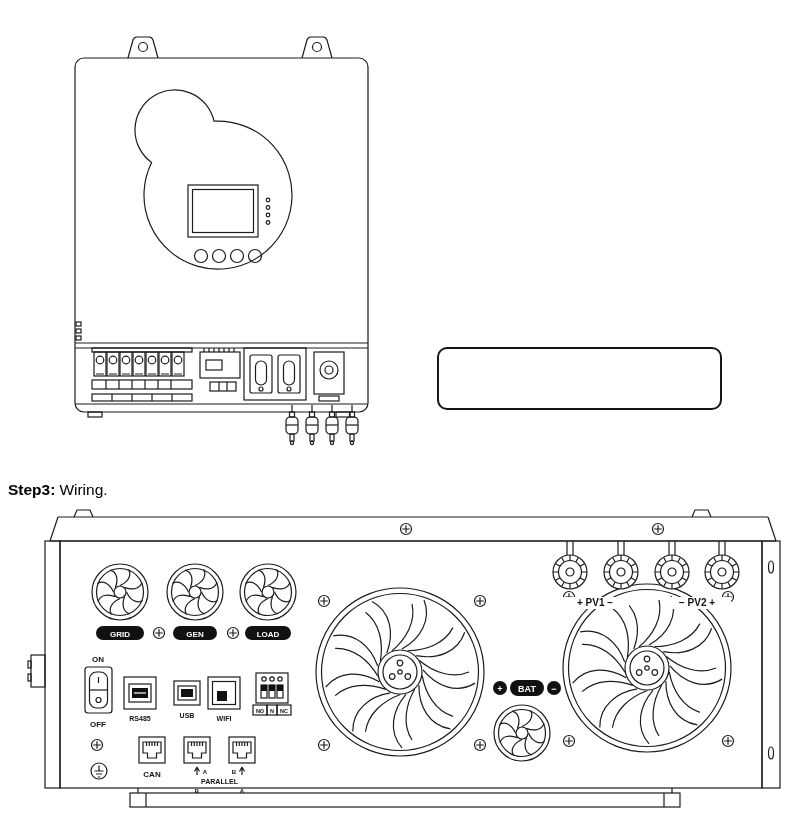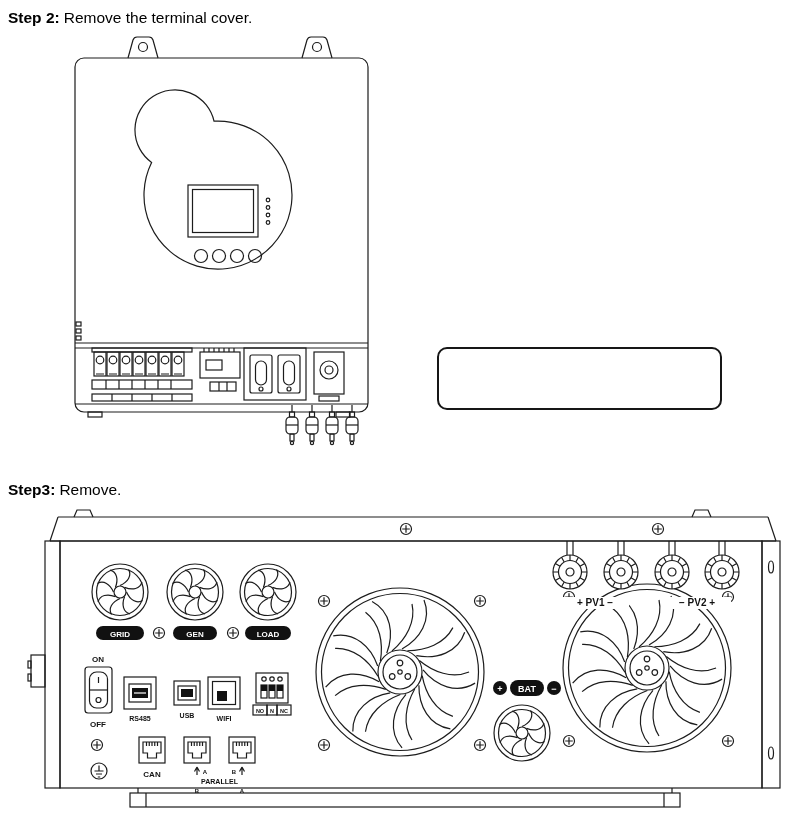--- a/index.html
+++ b/index.html
@@ -85,23 +85,20 @@
         <path d="M0,-7 V0"></path>
           <rect x="-2.5" y="0" width="5" height="5"></rect>
         <rect x="-6" y="5" width="12" height="17" rx="4"></rect>
           <path d="M-6,13 H6"></path>
         <rect x="-2" y="22" width="4" height="7"></rect>
           <circle cy="31" r="1.6"></circle>
       </g>
     </defs>
   </svg>
 
-  <div class="step-head" style="left:8px;top:8px;">
-    <span class="lbl">Step 2:</span><span class="rest">Remove the terminal cover.</span>
-  </div>
 
   <svg width="320" height="420" viewBox="0 0 320 420" style="left:60px;top:30px;" stroke="#1c1c1c" fill="none" stroke-width="1.2">
     <g>
       <use href="#ear"></use>
         <use href="#ear" x="174"></use>
     </g>
     <rect x="15" y="28" width="293" height="354" rx="9"></rect>
     <path d="M15,313 H308 M15,318 H308"></path>
     <path d="M15,374 H308"></path>
     <rect x="16" y="292" width="5" height="4"></rect>
@@ -178,21 +175,21 @@
       <use href="#mc4" x="232" y="382"></use>
         <use href="#mc4" x="252" y="382"></use>
       <use href="#mc4" x="272" y="382"></use>
         <use href="#mc4" x="292" y="382"></use>
     </g>
   </svg>
 
   <div class="cover"></div>
 
   <div class="step-head" style="left:8px;top:480px;">
-    <span class="lbl">Step3:</span><span class="rest">Remove.</span>
+    <span class="lbl">Step3:</span><span class="rest">Wiring.</span>
   </div>
 
   <svg width="757" height="310" viewBox="0 0 757 310" style="left:28px;top:505px;" stroke="#1c1c1c" fill="none" stroke-width="1.2">
 
     <g>
       <path d="M30,12 H740"></path>
       <path d="M46,12 l3,-7 h13 l3,7"></path>
       <path d="M664,12 l3,-7 h13 l3,7"></path>
       <path d="M22,36 H748"></path>
       <path d="M30,12 L22,36 M740,12 L748,36"></path>

